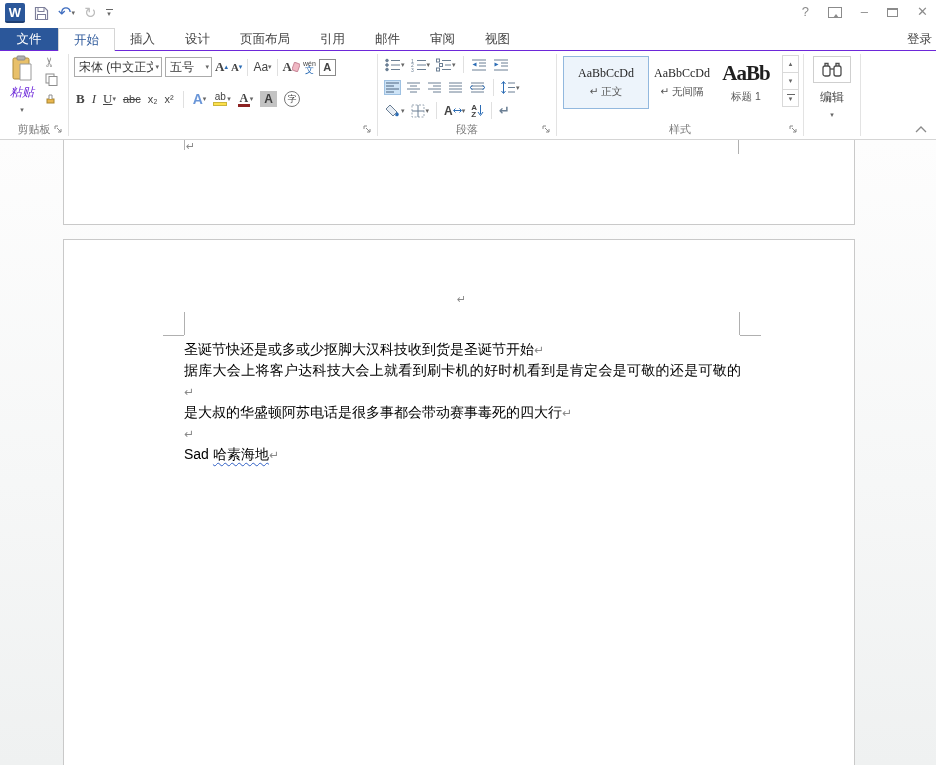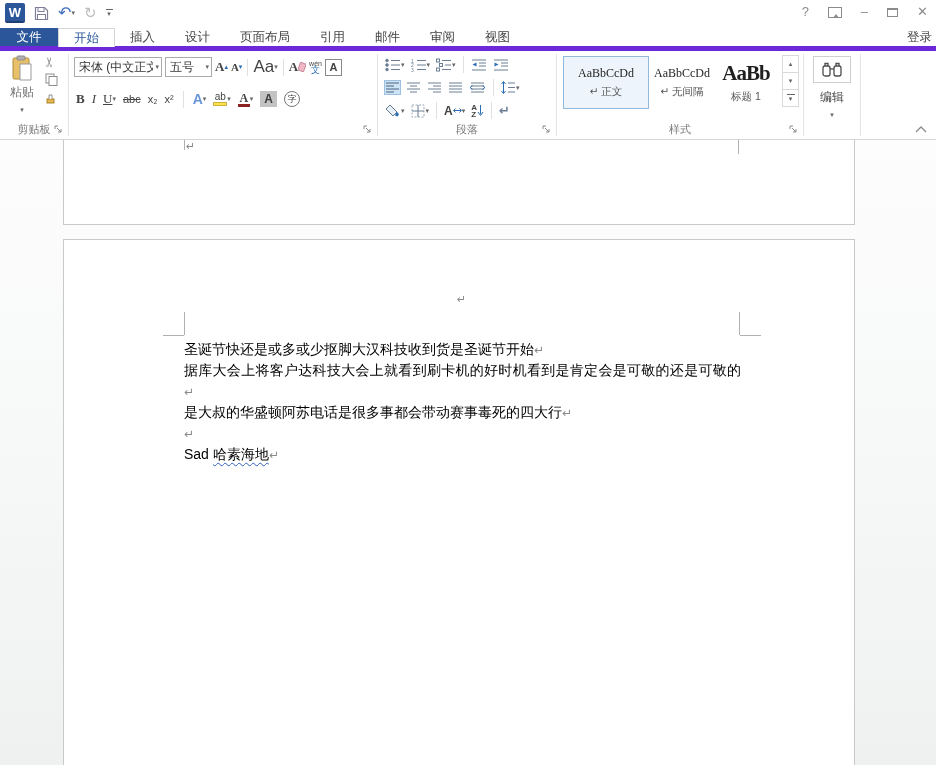--- a/index.html
+++ b/index.html
@@ -24,42 +24,42 @@
   .winctl { position:absolute; right:8px; top:3px; display:flex; align-items:center; gap:19px;
             height:18px; color:#8b8b8b; z-index:2; }
   .wc { font-size:13px; line-height:14px; display:flex; align-items:center; justify-content:center; }
   .rdo-box { width:14px; height:11px; border:1px solid #8b8b8b; position:relative; }
   .rdo-box::after { content:""; position:absolute; left:4px; top:3px; border:3px solid transparent;
                     border-bottom:4px solid #8b8b8b; }
   .max-box { width:11px; height:9px; border:1px solid #8b8b8b; border-top:2px solid #8b8b8b; }
 
   
   .tabrow { position:absolute; top:28px; left:0; right:0; height:23px; background:#fff;
-            border-bottom:5px solid #6d28d9; display:flex; align-items:stretch; }
+            border-bottom:1px solid #6d28d9; display:flex; align-items:stretch; }
   .filetab { width:58px; background:#2b579a; color:#fff; font-size:12.5px;
              display:flex; align-items:center; justify-content:center; }
   .tab { padding:0 15px; font-size:12.5px; color:#444; display:flex; align-items:center; position:relative; }
   .tab.active { color:#2b579a; background:#fff; border:1px solid #d5d5d5; border-bottom:none;
                 margin-bottom:-1px; z-index:1; }
   .signin { margin-left:auto; padding:0 4px; font-size:12.5px; color:#444; display:flex; align-items:center; }
 
   
   .ribbon { position:absolute; top:51px; left:0; right:0; height:89px; background:#fff;
             border-bottom:1px solid #d5d5d5; font-size:12px; color:#444; }
   .rsep { position:absolute; top:3px; height:82px; width:1px; background:#e3e3e3; }
   .grp { position:absolute; top:0; height:89px; }
   .grouplabel { position:absolute; bottom:3px; left:0; right:0; text-align:center;
                 font-size:11px; color:#7a7a7a; }
   .launcher { position:absolute; bottom:4px; right:3px; width:11px; height:11px; }
   .rbtn { display:inline-flex; align-items:center; justify-content:center; color:#444; }
   .mini-div { width:1px; height:17px; background:#e0e0e0; margin:0 2px; }
 
   
   .paste { position:absolute; left:3px; top:4px; width:38px; text-align:center; }
-  .paste-label { font-size:12px; color:#737373; margin-top:2px; }
+  .paste-label { font-size:12px; color:#6d28d9; margin-top:2px;font-style:italic; }
   .minicol { position:absolute; left:45px; top:5px; display:flex; flex-direction:column; gap:5px; align-items:flex-start; }
   .cuticon { font-size:13px; color:#8e8e8e; transform:rotate(-90deg); line-height:12px; }
 
   
   .frow1 { position:absolute; left:5px; top:6px; display:flex; align-items:center; gap:3px; }
   .frow2 { position:absolute; left:7px; top:39px; display:flex; align-items:center; gap:7px; height:18px; }
   .combo { height:20px; border:1px solid #ababab; background:#fff; display:flex; align-items:center;
            font-size:12px; color:#333; padding:0 2px 0 4px; }
   .combo .val { flex:1; overflow:hidden; white-space:nowrap; }
   .combo .caret { margin-left:2px; }
@@ -226,21 +226,21 @@
         <span class="rbtn">
           <span class="glyA">A</span>
             <span class="supmark">▴</span>
         </span>
         <span class="rbtn">
           <span class="glyA" style="font-size:11px;">A</span>
             <span class="supmark">▾</span>
         </span>
         <span class="mini-div"></span>
         <span class="rbtn">
-          <span style="font-size:17px;">Aa</span>
+          <span style="font-size:12px;">Aa</span>
           <span class="caret">▾</span>
         </span>
         <span class="mini-div"></span>
         <span class="rbtn">
           <span class="glyA">A</span>
           <svg class="icon" width="8" height="10" viewBox="0 0 8 10">
             <rect x="1" y="1" width="6" height="8" rx="1" fill="#f0b8c4" stroke="#c98a9a" transform="rotate(20 4 5)"></rect>
           </svg>
         </span>
         <span class="rbtn phon">

